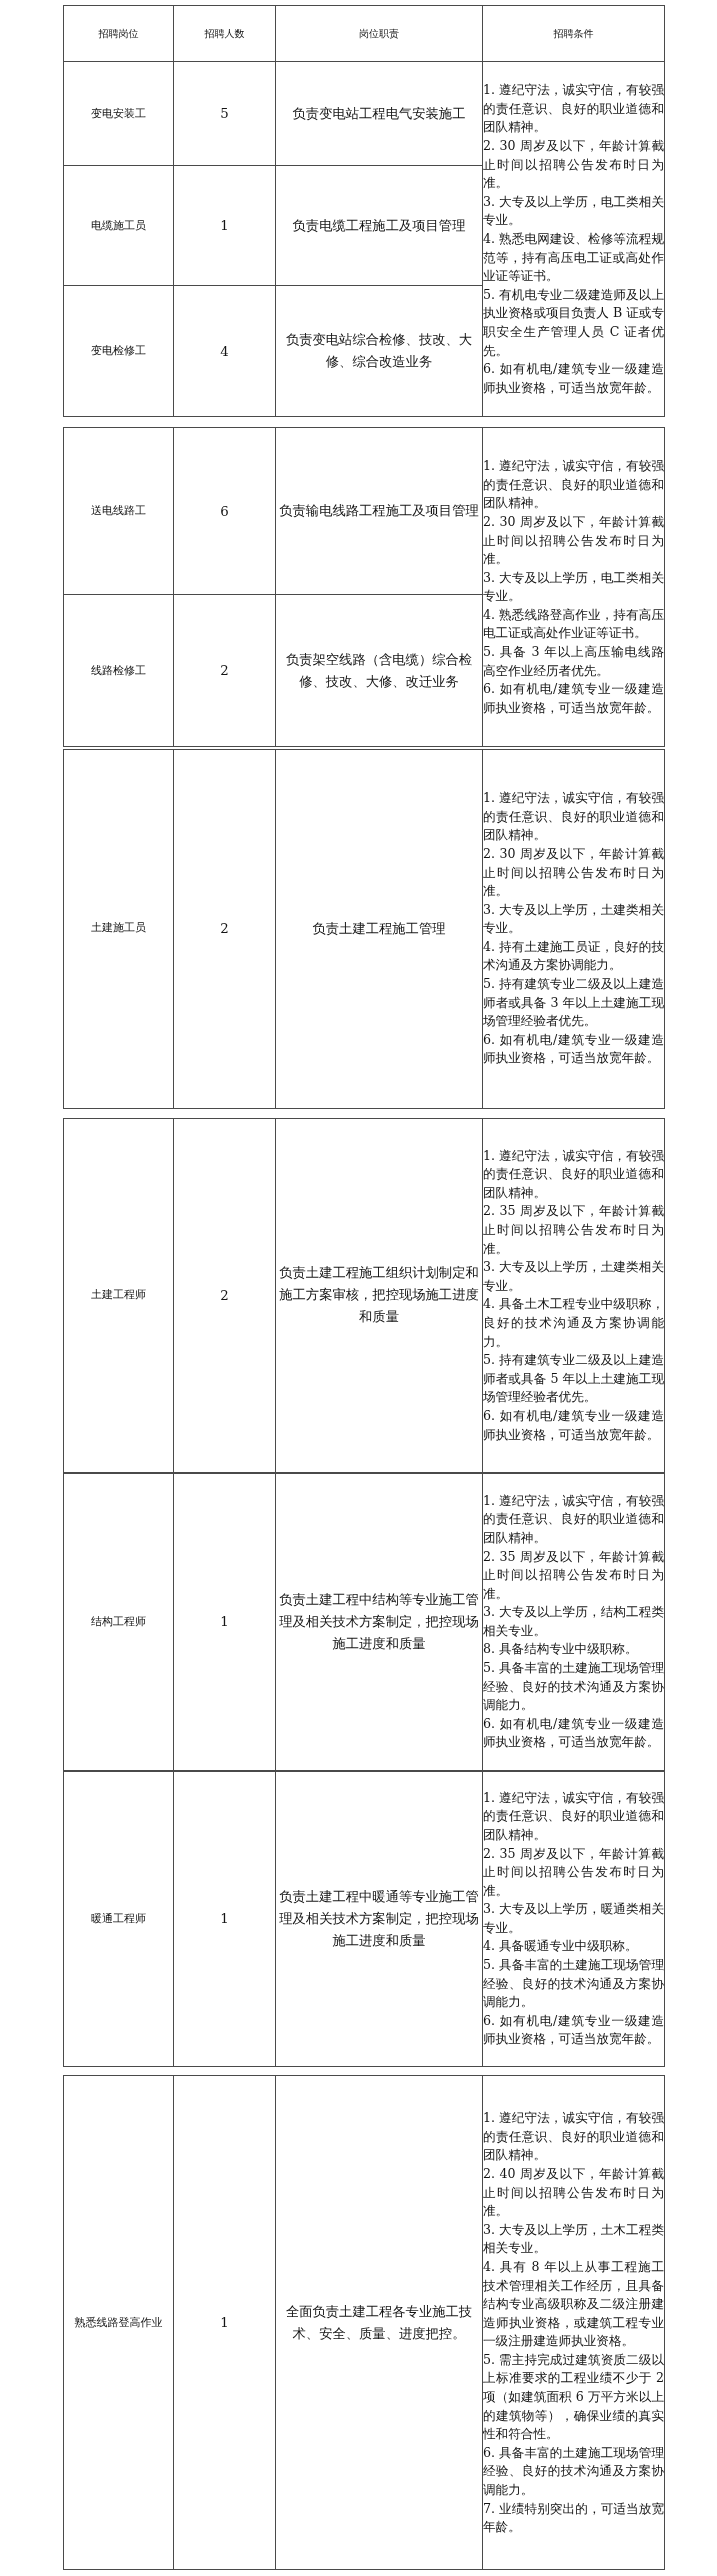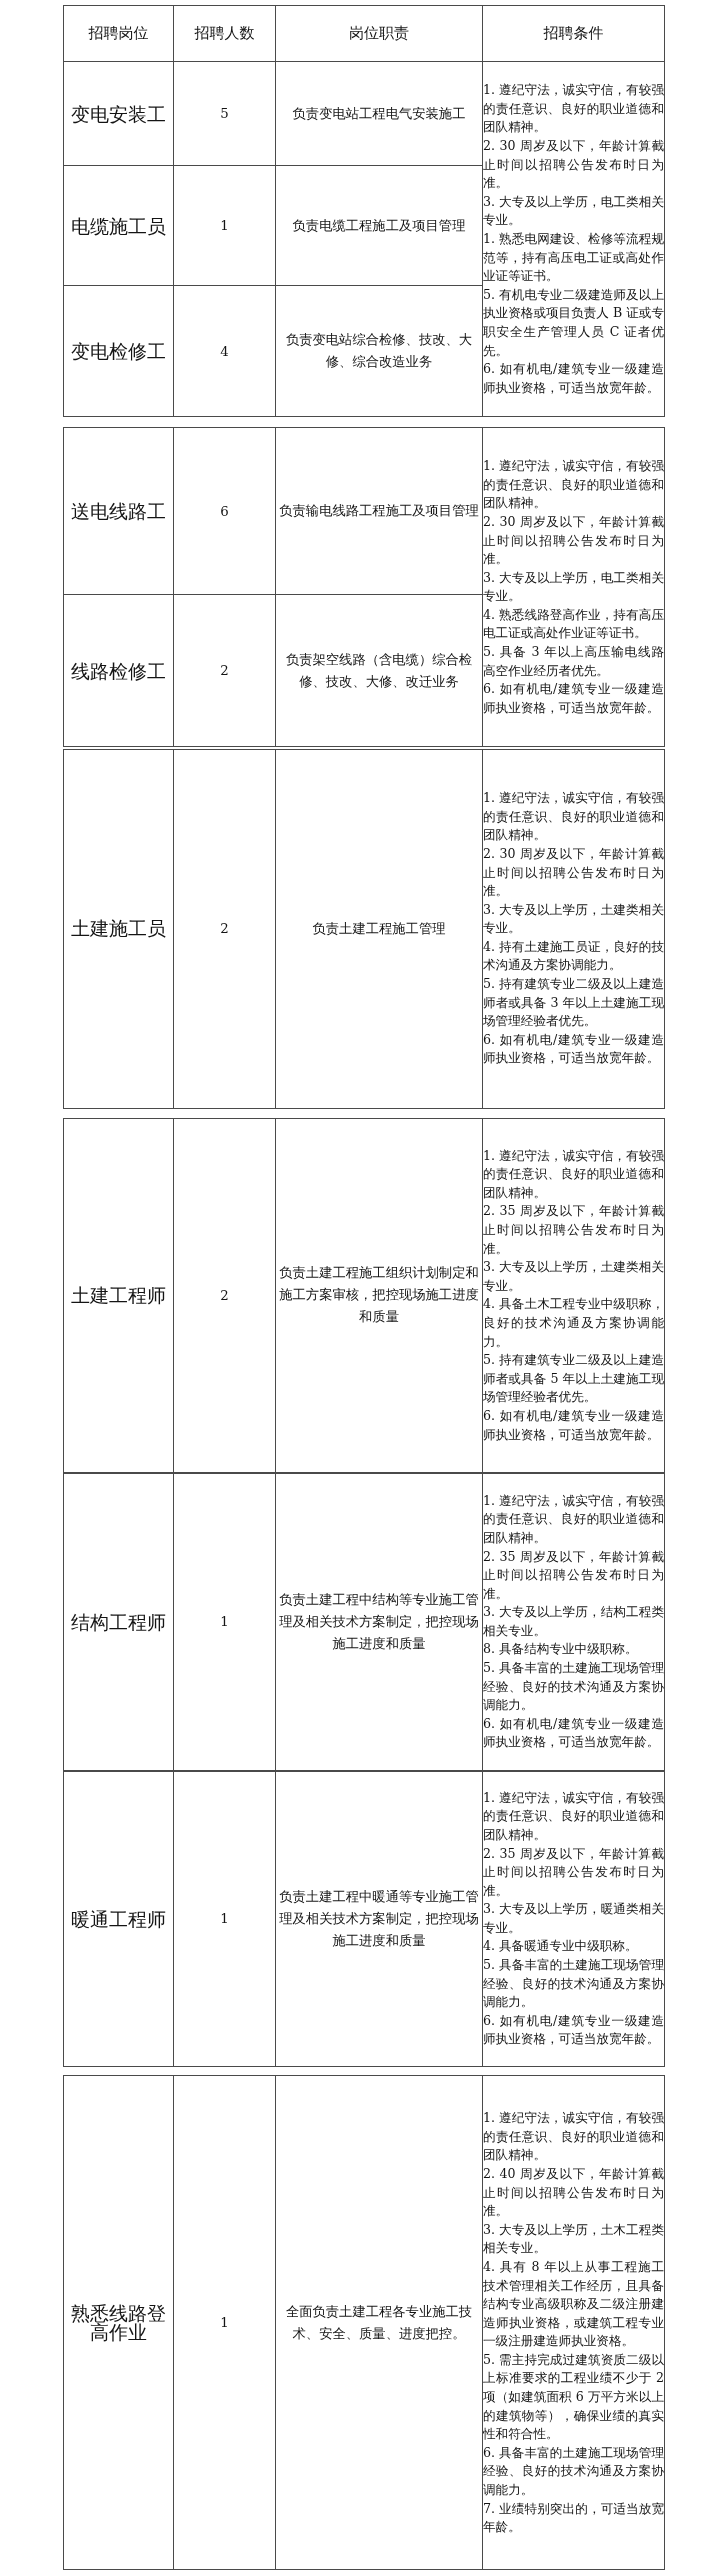--- a/index.html
+++ b/index.html
@@ -1,22 +1,22 @@
 <!DOCTYPE html>
 <html style="font-size:10.6px"><head>
 <meta charset="utf-8">
 <style>
   html,body { margin:0; padding:0; background:#ffffff; }
   body { width:717px; color:#141414; font-family:"DejaVu Serif", serif; }
   .doc { padding:5.3px 53px 4px 63px; }
   table.t { border-collapse:collapse; table-layout:fixed; width:600px; background:#ffffff; }
   table.t td, table.t th { border:0.7px solid #4a4a4a; padding:0; vertical-align:middle; overflow:hidden; }
   col.c1 { width:110px; } col.c2 { width:102px; } col.c3 { width:207px; } col.c4 { width:182px; }
-  th.h { font-weight:normal; font-size:15px; text-align:center; border-bottom:1.3px solid #4a4a4a; }
-  td.pos { text-align:center; font-size:19px; line-height:18.6px; padding:2.7px 4px; }
+  th.h { font-weight:normal; font-size:10px; text-align:center; border-bottom:1.3px solid #4a4a4a; }
+  td.pos { text-align:center; font-size:11px; line-height:18.6px; padding:2.7px 4px; }
   td.cnt { text-align:center; font-size:13.3px; }
   td.duty { text-align:center; font-size:13.3px; line-height:22px; padding:4px 7.3px; }
   td.cond { vertical-align:top; font-size:12.6px; line-height:18.6px; text-align:justify; padding:2.7px 6.6px 2.7px 8px; }
   .ci { margin:0; }
   .mb15 { margin-bottom:10px; } .mb2 { margin-bottom:1.3px; } .mb14 { margin-bottom:9.3px; } .mb13 { margin-bottom:8.6px; }
 </style>
 </head>
 <body>
 
 <div class="doc">
@@ -36,21 +36,21 @@
       <th class="h">招聘条件</th>
     </tr>
     <tr style="height:104px">
       <td class="pos">变电安装工</td>
       <td class="cnt">5</td>
       <td class="duty">负责变电站工程电气安装施工</td>
       <td class="cond" rowspan="3">
         <div class="ci">1. 遵纪守法，诚实守信，有较强的责任意识、良好的职业道德和团队精神。</div>
         <div class="ci">2. 30 周岁及以下，年龄计算截止时间以招聘公告发布时日为准。</div>
         <div class="ci">3. 大专及以上学历，电工类相关专业。</div>
-        <div class="ci">1. 熟悉电网建设、检修等流程规范等，持有高压电工证或高处作业证等证书。</div>
+        <div class="ci">4. 熟悉电网建设、检修等流程规范等，持有高压电工证或高处作业证等证书。</div>
         <div class="ci">5. 有机电专业二级建造师及以上执业资格或项目负责人 B 证或专职安全生产管理人员 C 证者优先。</div>
         <div class="ci">6. 如有机电/建筑专业一级建造师执业资格，可适当放宽年龄。</div>
       </td>
     </tr>
     <tr style="height:120px">
       <td class="pos">电缆施工员</td>
       <td class="cnt">1</td>
       <td class="duty">负责电缆工程施工及项目管理</td>
     </tr>
     <tr style="height:131px">

